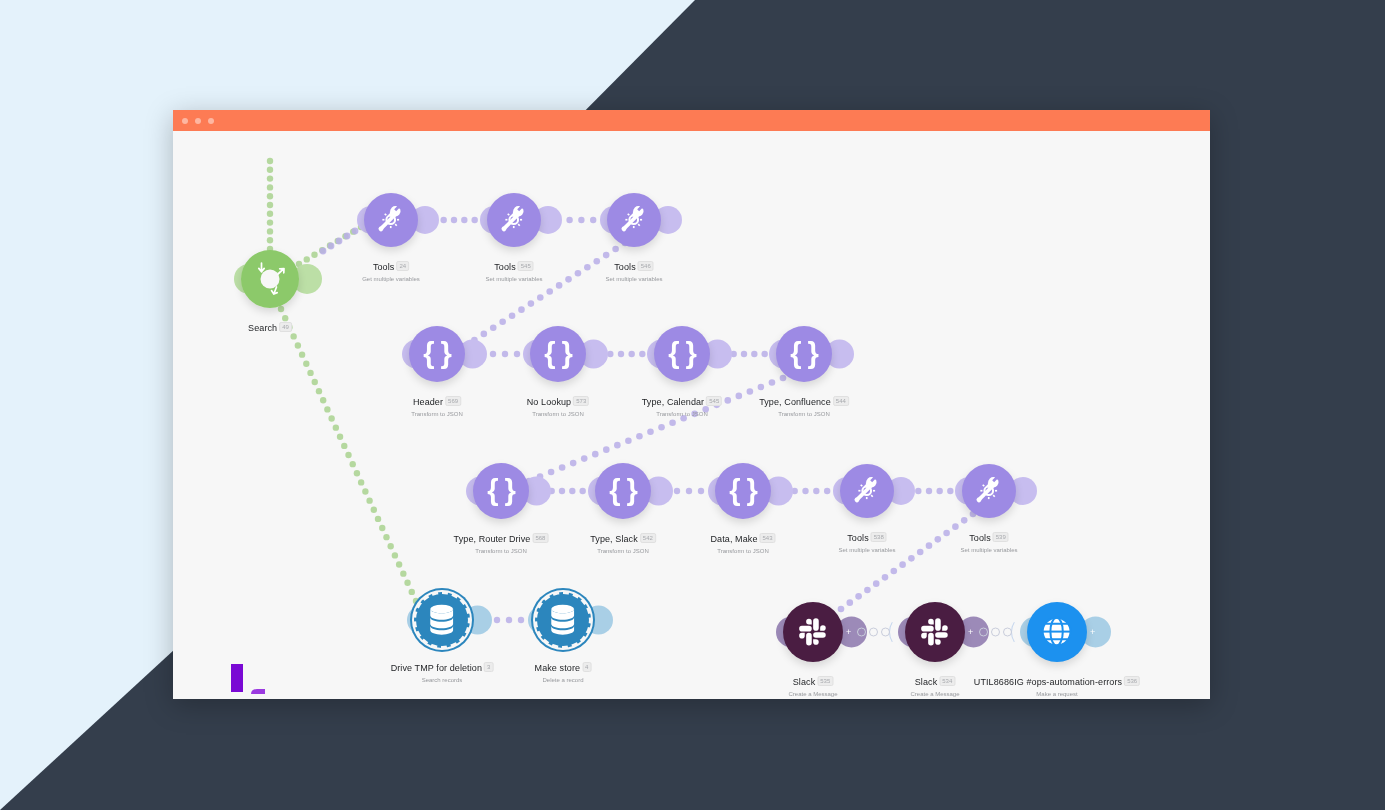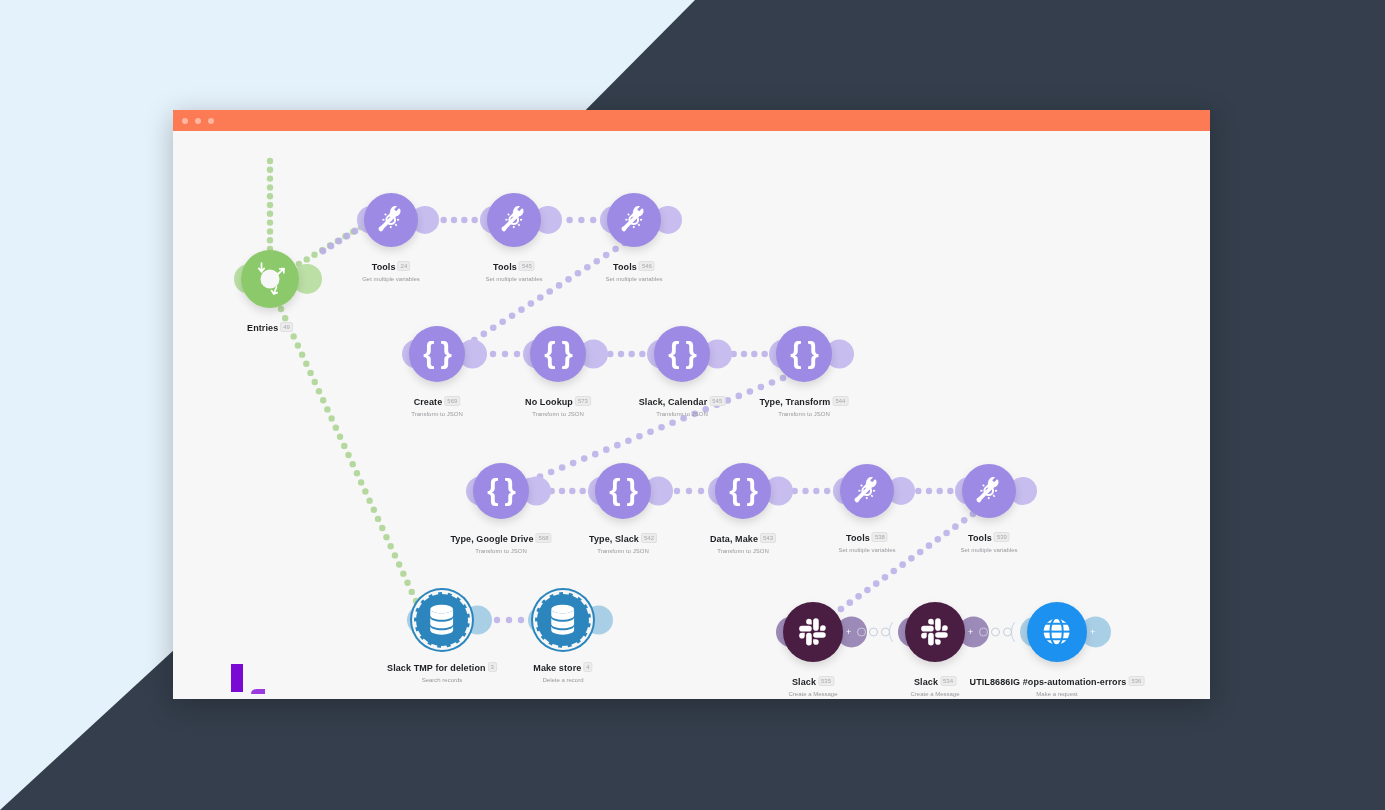--- a/index.html
+++ b/index.html
@@ -87,21 +87,21 @@
   }
   .label {
     position: absolute;
     left: 50%;
     transform: translateX(-50%);
     text-align: center;
     white-space: nowrap;
     z-index: 4;
   }
   .label .ttl {
-    font-size: 9px; font-weight: bold; color: #1d1f22;
+    font-size: 9px; font-weight: normal; color: #1d1f22;
     letter-spacing: .1px;
     margin-top: 39px;
   }
   .label .badge {
     display: inline-block;
     font-size: 6px; color: #a8aaae;
     background: #ececec;
     border: 1px solid #e0e0e0;
     border-radius: 2px;
     padding: 0 2px;
@@ -351,21 +351,21 @@
             <div class="port" style="left: 22px; width: 30.16px; height: 30.16px; background: rgb(188, 223, 166);"></div>
             <div class="bubble main" style="width: 58px; height: 58px; background: transparent;">
               <svg width="58" height="58" viewBox="0 0 58 58">
       <circle cx="29" cy="29" r="29" fill="#8cc96a"></circle>
       <circle cx="29" cy="29" r="9.5" fill="#f7f7f7"></circle>
       <path d="M20.5 13 L20.5 21 M20.5 21.8 L17.8 18.4 M20.5 21.8 L23.2 18.4" stroke="#fff" stroke-width="1.7" fill="none" stroke-linecap="round"></path>
       <path d="M37 24 L42.5 19 M43 18.5 L38.7 18.8 M43 18.5 L42.8 22.8" stroke="#fff" stroke-width="1.7" fill="none" stroke-linecap="round"></path>
       <path d="M35.5 37 L33 43.5 M32.8 44 L30.5 40.6 M32.8 44 L36.2 42.6" stroke="#fff" stroke-width="1.7" fill="none" stroke-linecap="round"></path>
     </svg>
             </div>
-            <div class="label" style="top: 38px;"><span class="ttl">Entries</span><span class="badge">49</span></div>
+            <div class="label" style="top: 38px;"><span class="ttl">Search</span><span class="badge">49</span></div>
           </div>
           <div class="node" style="left: 218px; top: 89px;">
             <div class="port" style="left: -34px; width: 28.08px; height: 28.08px; background: rgb(199, 189, 239);"></div>
             <div class="port" style="left: 20px; width: 28.08px; height: 28.08px; background: rgb(199, 189, 239);"></div>
             <div class="bubble main" style="width: 54px; height: 54px; background: rgb(157, 138, 228);">
               <svg width="33.48" height="33.48" viewBox="0 0 48 48">
       <g fill="#fff">
         <circle cx="24" cy="24" r="6.2" fill="none" stroke="#fff" stroke-width="3"></circle>
         <g stroke="#fff" stroke-width="2.4">
           <line x1="24" y1="15" x2="24" y2="12"></line>
@@ -434,53 +434,53 @@
     </svg>
             </div>
             <div class="label" style="top: 36px;"><span class="ttl">Tools</span><span class="badge">546</span><div class="sub">Set multiple variables</div></div>
           </div>
           <div class="node" style="left: 264px; top: 223px;">
             <div class="port" style="left: -35px; width: 29.12px; height: 29.12px; background: rgb(199, 189, 239);"></div>
             <div class="port" style="left: 21px; width: 29.12px; height: 29.12px; background: rgb(199, 189, 239);"></div>
             <div class="bubble main" style="width: 56px; height: 56px; background: rgb(157, 138, 228);">
               <div style="font-size:29.12px;font-weight:bold;color:#fff;font-family:'Liberation Sans',sans-serif;letter-spacing:-1px;line-height:1;">{&nbsp;}</div>
             </div>
-            <div class="label" style="top: 37px;"><span class="ttl">Create</span><span class="badge">569</span><div class="sub">Transform to JSON</div></div>
+            <div class="label" style="top: 37px;"><span class="ttl">Header</span><span class="badge">569</span><div class="sub">Transform to JSON</div></div>
           </div>
           <div class="node" style="left: 385px; top: 223px;">
             <div class="port" style="left: -35px; width: 29.12px; height: 29.12px; background: rgb(199, 189, 239);"></div>
             <div class="port" style="left: 21px; width: 29.12px; height: 29.12px; background: rgb(199, 189, 239);"></div>
             <div class="bubble main" style="width: 56px; height: 56px; background: rgb(157, 138, 228);">
               <div style="font-size:29.12px;font-weight:bold;color:#fff;font-family:'Liberation Sans',sans-serif;letter-spacing:-1px;line-height:1;">{&nbsp;}</div>
             </div>
             <div class="label" style="top: 37px;"><span class="ttl">No Lookup</span><span class="badge">573</span><div class="sub">Transform to JSON</div></div>
           </div>
           <div class="node" style="left: 509px; top: 223px;">
             <div class="port" style="left: -35px; width: 29.12px; height: 29.12px; background: rgb(199, 189, 239);"></div>
             <div class="port" style="left: 21px; width: 29.12px; height: 29.12px; background: rgb(199, 189, 239);"></div>
             <div class="bubble main" style="width: 56px; height: 56px; background: rgb(157, 138, 228);">
               <div style="font-size:29.12px;font-weight:bold;color:#fff;font-family:'Liberation Sans',sans-serif;letter-spacing:-1px;line-height:1;">{&nbsp;}</div>
             </div>
-            <div class="label" style="top: 37px;"><span class="ttl">Slack, Calendar</span><span class="badge">545</span><div class="sub">Transform to JSON</div></div>
+            <div class="label" style="top: 37px;"><span class="ttl">Type, Calendar</span><span class="badge">545</span><div class="sub">Transform to JSON</div></div>
           </div>
           <div class="node" style="left: 631px; top: 223px;">
             <div class="port" style="left: -35px; width: 29.12px; height: 29.12px; background: rgb(199, 189, 239);"></div>
             <div class="port" style="left: 21px; width: 29.12px; height: 29.12px; background: rgb(199, 189, 239);"></div>
             <div class="bubble main" style="width: 56px; height: 56px; background: rgb(157, 138, 228);">
               <div style="font-size:29.12px;font-weight:bold;color:#fff;font-family:'Liberation Sans',sans-serif;letter-spacing:-1px;line-height:1;">{&nbsp;}</div>
             </div>
-            <div class="label" style="top: 37px;"><span class="ttl">Type, Transform</span><span class="badge">544</span><div class="sub">Transform to JSON</div></div>
+            <div class="label" style="top: 37px;"><span class="ttl">Type, Confluence</span><span class="badge">544</span><div class="sub">Transform to JSON</div></div>
           </div>
           <div class="node" style="left: 328px; top: 360px;">
             <div class="port" style="left: -35px; width: 29.12px; height: 29.12px; background: rgb(199, 189, 239);"></div>
             <div class="port" style="left: 21px; width: 29.12px; height: 29.12px; background: rgb(199, 189, 239);"></div>
             <div class="bubble main" style="width: 56px; height: 56px; background: rgb(157, 138, 228);">
               <div style="font-size:29.12px;font-weight:bold;color:#fff;font-family:'Liberation Sans',sans-serif;letter-spacing:-1px;line-height:1;">{&nbsp;}</div>
             </div>
-            <div class="label" style="top: 37px;"><span class="ttl">Type, Google Drive</span><span class="badge">568</span><div class="sub">Transform to JSON</div></div>
+            <div class="label" style="top: 37px;"><span class="ttl">Type, Router Drive</span><span class="badge">568</span><div class="sub">Transform to JSON</div></div>
           </div>
           <div class="node" style="left: 450px; top: 360px;">
             <div class="port" style="left: -35px; width: 29.12px; height: 29.12px; background: rgb(199, 189, 239);"></div>
             <div class="port" style="left: 21px; width: 29.12px; height: 29.12px; background: rgb(199, 189, 239);"></div>
             <div class="bubble main" style="width: 56px; height: 56px; background: rgb(157, 138, 228);">
               <div style="font-size:29.12px;font-weight:bold;color:#fff;font-family:'Liberation Sans',sans-serif;letter-spacing:-1px;line-height:1;">{&nbsp;}</div>
             </div>
             <div class="label" style="top: 37px;"><span class="ttl">Type, Slack</span><span class="badge">542</span><div class="sub">Transform to JSON</div></div>
           </div>
           <div class="node" style="left: 570px; top: 360px;">
@@ -545,21 +545,21 @@
             <div class="port" style="left: -35px; width: 29.12px; height: 29.12px; background: rgb(169, 207, 230);"></div>
             <div class="port" style="left: 21px; width: 29.12px; height: 29.12px; background: rgb(169, 207, 230);"></div>
             <div class="bubble main" style="width: 56px; height: 56px; background: rgb(44, 134, 189); box-shadow: rgb(247, 247, 247) 0px 0px 0px 2px, rgb(44, 134, 189) 0px 0px 0px 4px; border: 2.5px dashed rgb(247, 247, 247);">
               <svg width="31.360000000000003" height="31.360000000000003" viewBox="0 0 40 44" fill="#fff">
       <ellipse cx="20" cy="7" rx="16" ry="6"></ellipse>
       <path d="M4 7 v9 c0 3.3 7.2 6 16 6 s16-2.7 16-6 V7 c0 3.3 -7.2 6 -16 6 S4 10.3 4 7z"></path>
       <path d="M4 19 v9 c0 3.3 7.2 6 16 6 s16-2.7 16-6 v-9 c0 3.3 -7.2 6 -16 6 S4 22.3 4 19z"></path>
       <path d="M4 31 v6 c0 3.3 7.2 6 16 6 s16-2.7 16-6 v-6 c0 3.3 -7.2 6 -16 6 S4 34.3 4 31z"></path>
     </svg>
             </div>
-            <div class="label" style="top: 37px;"><span class="ttl">Slack TMP for deletion</span><span class="badge">3</span><div class="sub">Search records</div></div>
+            <div class="label" style="top: 37px;"><span class="ttl">Drive TMP for deletion</span><span class="badge">3</span><div class="sub">Search records</div></div>
           </div>
           <div class="node" style="left: 390px; top: 489px;">
             <div class="port" style="left: -35px; width: 29.12px; height: 29.12px; background: rgb(169, 207, 230);"></div>
             <div class="port" style="left: 21px; width: 29.12px; height: 29.12px; background: rgb(169, 207, 230);"></div>
             <div class="bubble main" style="width: 56px; height: 56px; background: rgb(44, 134, 189); box-shadow: rgb(247, 247, 247) 0px 0px 0px 2px, rgb(44, 134, 189) 0px 0px 0px 4px; border: 2.5px dashed rgb(247, 247, 247);">
               <svg width="31.360000000000003" height="31.360000000000003" viewBox="0 0 40 44" fill="#fff">
       <ellipse cx="20" cy="7" rx="16" ry="6"></ellipse>
       <path d="M4 7 v9 c0 3.3 7.2 6 16 6 s16-2.7 16-6 V7 c0 3.3 -7.2 6 -16 6 S4 10.3 4 7z"></path>
       <path d="M4 19 v9 c0 3.3 7.2 6 16 6 s16-2.7 16-6 v-9 c0 3.3 -7.2 6 -16 6 S4 22.3 4 19z"></path>
       <path d="M4 31 v6 c0 3.3 7.2 6 16 6 s16-2.7 16-6 v-6 c0 3.3 -7.2 6 -16 6 S4 34.3 4 31z"></path>

